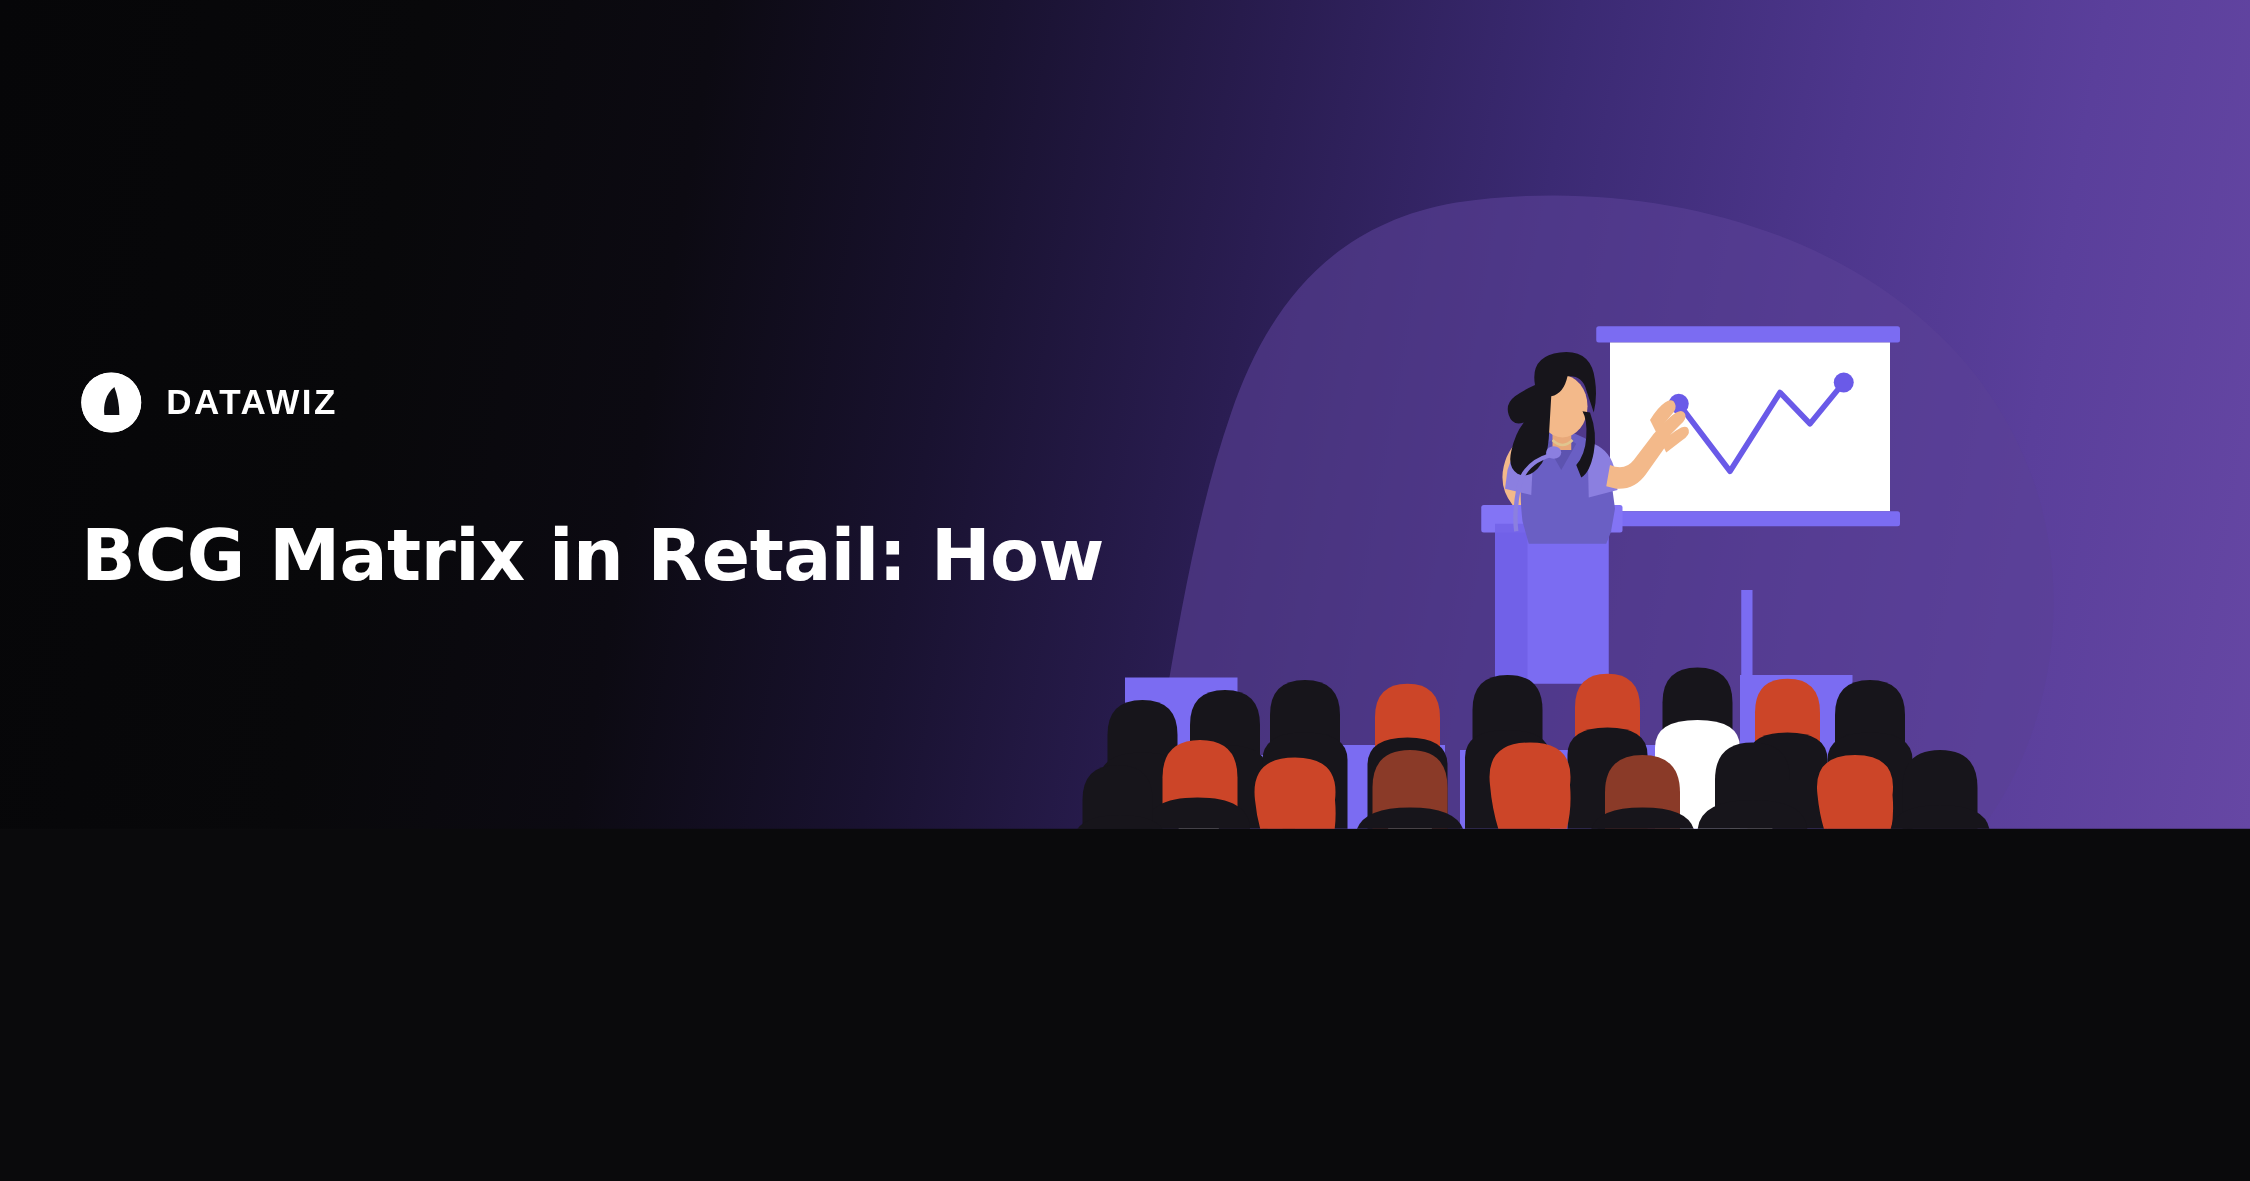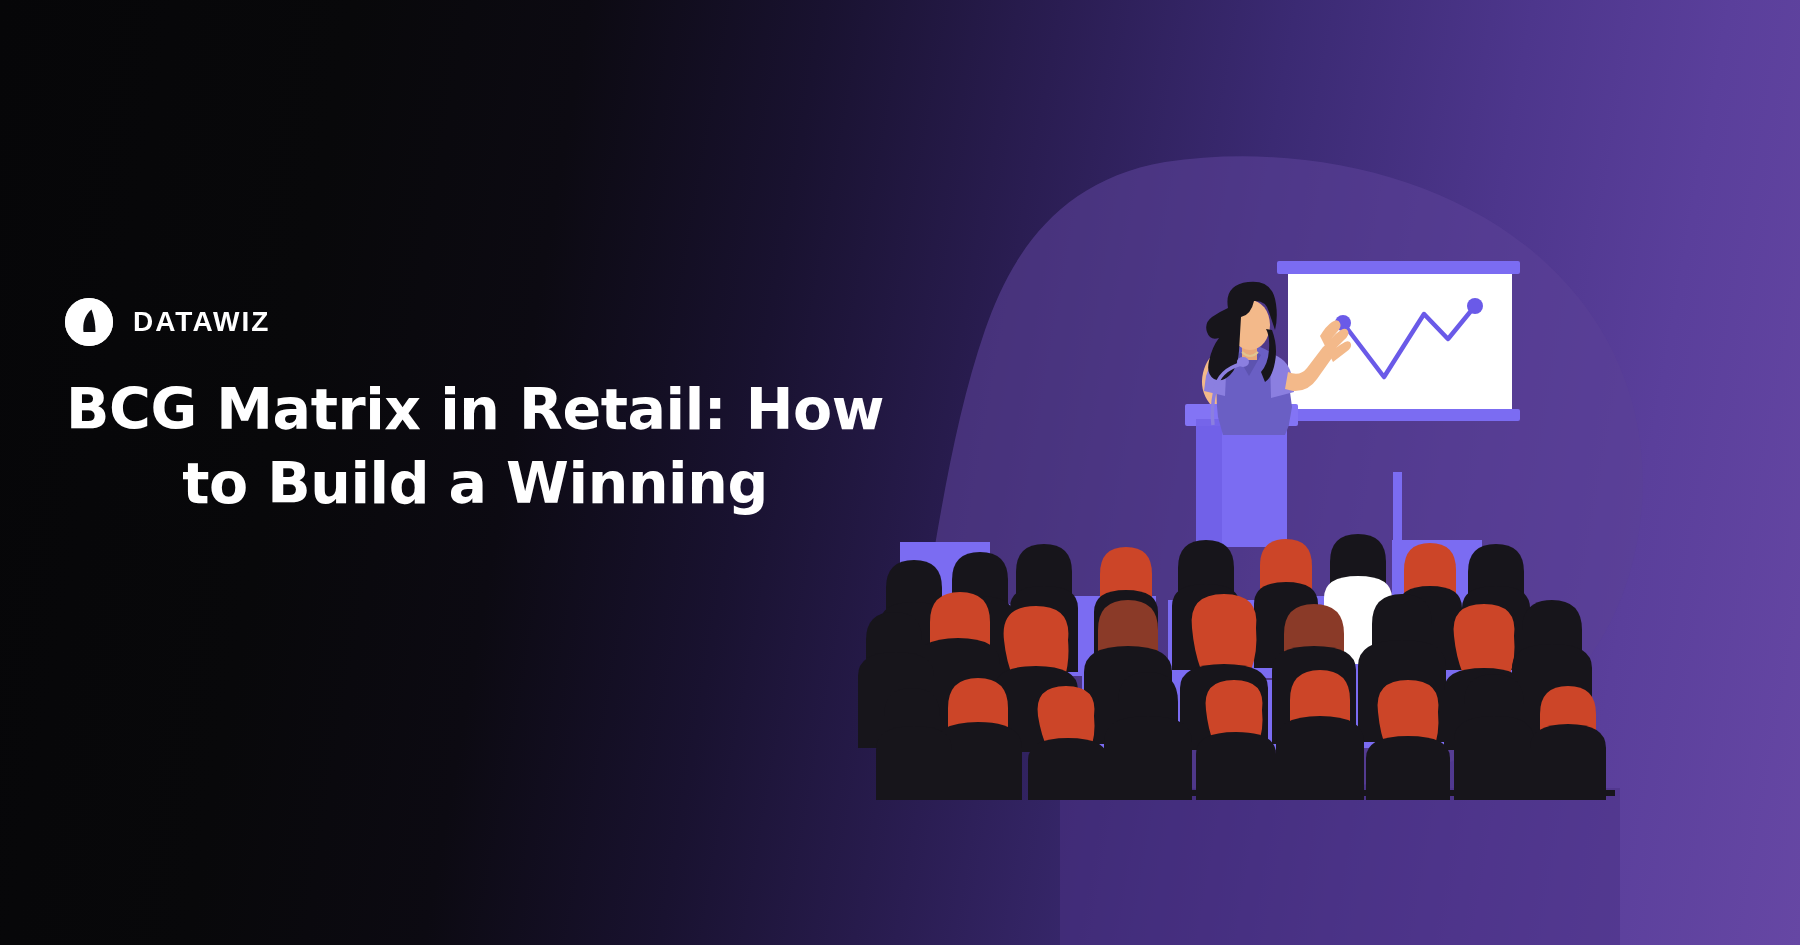--- a/index.html
+++ b/index.html
@@ -2,43 +2,42 @@
 <html><head>
 <meta charset="utf-8">
 <style>
   html,body{margin:0;padding:0;}
   body{
     width:1800px;height:945px;overflow:hidden;
     font-family:"Liberation Sans",sans-serif;
     background:#0a0a0c;
   }
   #banner{
-    position:relative;width:1800px;height:945px;overflow:hidden;
+    position:relative;width:1800px;height:663px;overflow:hidden;
     background:linear-gradient(100deg,
        #060608 0%, #08080a 18%, #0c0a12 30%,
        #191230 42%, #2a1d52 54%, #3b2a73 66%,
        #4d368c 78%, #5a3f9b 88%, #6647a4 100%);
-    text-align:center;
   }
 
   
   #brand{
     position:absolute;left:65px;top:298px;display:flex;align-items:center;gap:20px;
   }
   #brand-mark{
     width:48px;height:48px;border-radius:50%;background:#ffffff;
     position:relative;flex:0 0 auto;
   }
   #brand-mark svg{position:absolute;left:0;top:0;}
   #brand-name{
     color:#ffffff;font-size:28px;font-weight:bold;letter-spacing:2.0px;
     font-family:"Liberation Sans",sans-serif;line-height:1;
   }
   #headline{
-    position:absolute;left:65px;top:372px;width:820px;
+    position:absolute;left:65px;top:408px;width:820px;
     color:#ffffff;font-weight:bold;font-size:57px;line-height:74px;
     letter-spacing:-0.4px;
     font-family:"DejaVu Sans",sans-serif;
   }
   #headline .ln{display:block;white-space:nowrap;}
 
   
   #illustration{position:absolute;left:0;top:0;width:1800px;height:945px;}
 </style>
 </head>
@@ -306,16 +305,15 @@
       <svg width="48" height="48" viewBox="0 0 48 48" xmlns="http://www.w3.org/2000/svg">
         <circle cx="24" cy="24" r="24" fill="#ffffff"></circle>
         <path d="M26.5 11.5 C19.5 17 17.5 26 18.5 34 L30.5 34 C30.5 26 29 18 26.5 11.5 Z" fill="#0c0c10"></path>
       </svg>
     </div>
     <div id="brand-name">DATAWIZ</div>
   </div>
 
   <div id="headline">
     <span class="ln">BCG Matrix in Retail: How</span>
-    <span class="ln">to Build a Winning</span>
   </div>
 
 </div>
 
 </body></html>

